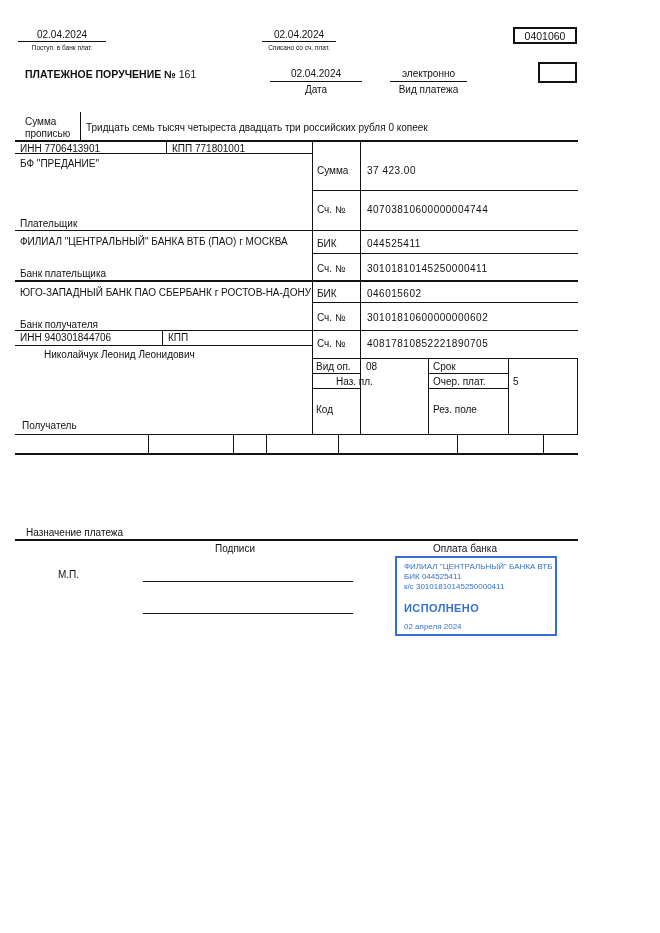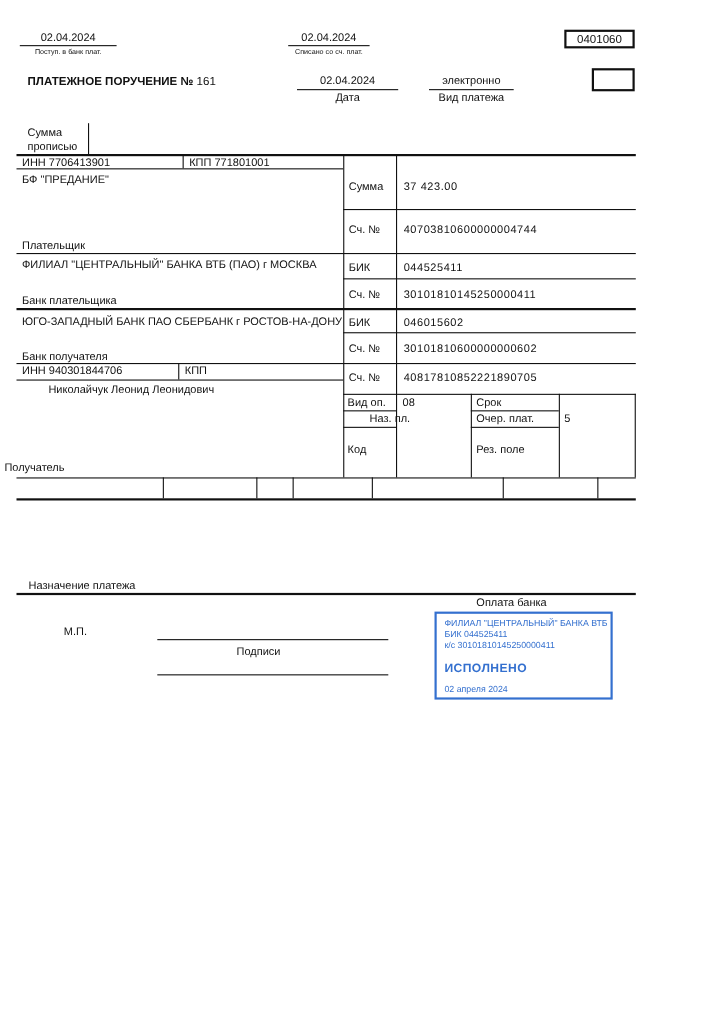--- a/index.html
+++ b/index.html
@@ -48,20 +48,21 @@
 
   <div class="abs ctr" style="left:390px;top:68px;width:77px;">электронно</div>
   <div class="hl" style="left:390px;top:81px;width:77px;"></div>
   <div class="abs ctr" style="left:390px;top:84px;width:77px;">Вид платежа</div>
 
   <div class="codebox" style="left:538px;top:62px;width:35px;height:17px;"></div>
 
   <div class="abs" style="left:25px;top:116px;">Сумма</div>
   <div class="abs" style="left:25px;top:128px;">прописью</div>
   <div class="vl" style="left:80px;top:112px;height:29px;"></div>
+  <div class="abs" style="left:86px;top:122px;">Тридцать семь тысяч четыреста двадцать три российских рубля 0 копеек</div>
   <div class="hl2" style="left:15px;top:140px;width:563px;"></div>
 
   <div class="abs" style="left:20px;top:143px;">ИНН 7706413901</div>
   <div class="vl" style="left:166px;top:141px;height:12px;"></div>
   <div class="abs" style="left:172px;top:143px;">КПП 771801001</div>
   <div class="hl" style="left:15px;top:153px;width:297px;"></div>
 
   <div class="abs" style="left:20px;top:158px;">БФ "ПРЕДАНИЕ"</div>
   <div class="abs" style="left:20px;top:218px;">Плательщик</div>
   <div class="hl" style="left:15px;top:230px;width:563px;"></div>
@@ -115,35 +116,35 @@
 
   <div class="abs" style="left:316px;top:376px;padding-left:20px;">Наз. пл.</div>
   <div class="abs" style="left:433px;top:376px;">Очер. плат.</div>
   <div class="abs" style="left:513px;top:376px;">5</div>
   <div class="hl" style="left:312px;top:388px;width:48px;"></div>
   <div class="hl" style="left:428px;top:388px;width:80px;"></div>
 
   <div class="abs" style="left:316px;top:404px;">Код</div>
   <div class="abs" style="left:433px;top:404px;">Рез. поле</div>
 
-  <div class="abs" style="left:4px;top:420px;">Получатель</div>
+  <div class="abs" style="left:22px;top:420px;">Получатель</div>
   <div class="hl" style="left:15px;top:434px;width:563px;"></div>
 
   <div class="vl" style="left:148px;top:434px;height:19px;"></div>
   <div class="vl" style="left:233px;top:434px;height:19px;"></div>
   <div class="vl" style="left:266px;top:434px;height:19px;"></div>
   <div class="vl" style="left:338px;top:434px;height:19px;"></div>
   <div class="vl" style="left:457px;top:434px;height:19px;"></div>
   <div class="vl" style="left:543px;top:434px;height:19px;"></div>
   <div class="hl2" style="left:15px;top:453px;width:563px;"></div>
 
   <div class="abs" style="left:26px;top:527px;">Назначение платежа</div>
   <div class="hl2" style="left:15px;top:539px;width:563px;"></div>
 
-  <div class="abs ctr" style="left:160px;top:543px;width:150px;margin-top:44px;">Подписи</div>
+  <div class="abs ctr" style="left:160px;top:543px;width:150px;">Подписи</div>
   <div class="abs ctr" style="left:390px;top:543px;width:150px;">Оплата банка</div>
 
   <div class="abs" style="left:58px;top:569px;">М.П.</div>
   <div class="hl" style="left:143px;top:581px;width:210px;"></div>
   <div class="hl" style="left:143px;top:613px;width:210px;"></div>
 
   <div id="stamp" style="color: rgb(52, 112, 207); border-color: rgb(52, 112, 207);">
     <div>ФИЛИАЛ "ЦЕНТРАЛЬНЫЙ" БАНКА ВТБ</div>
     <div>БИК 044525411</div>
     <div>к/с 30101810145250000411</div>

